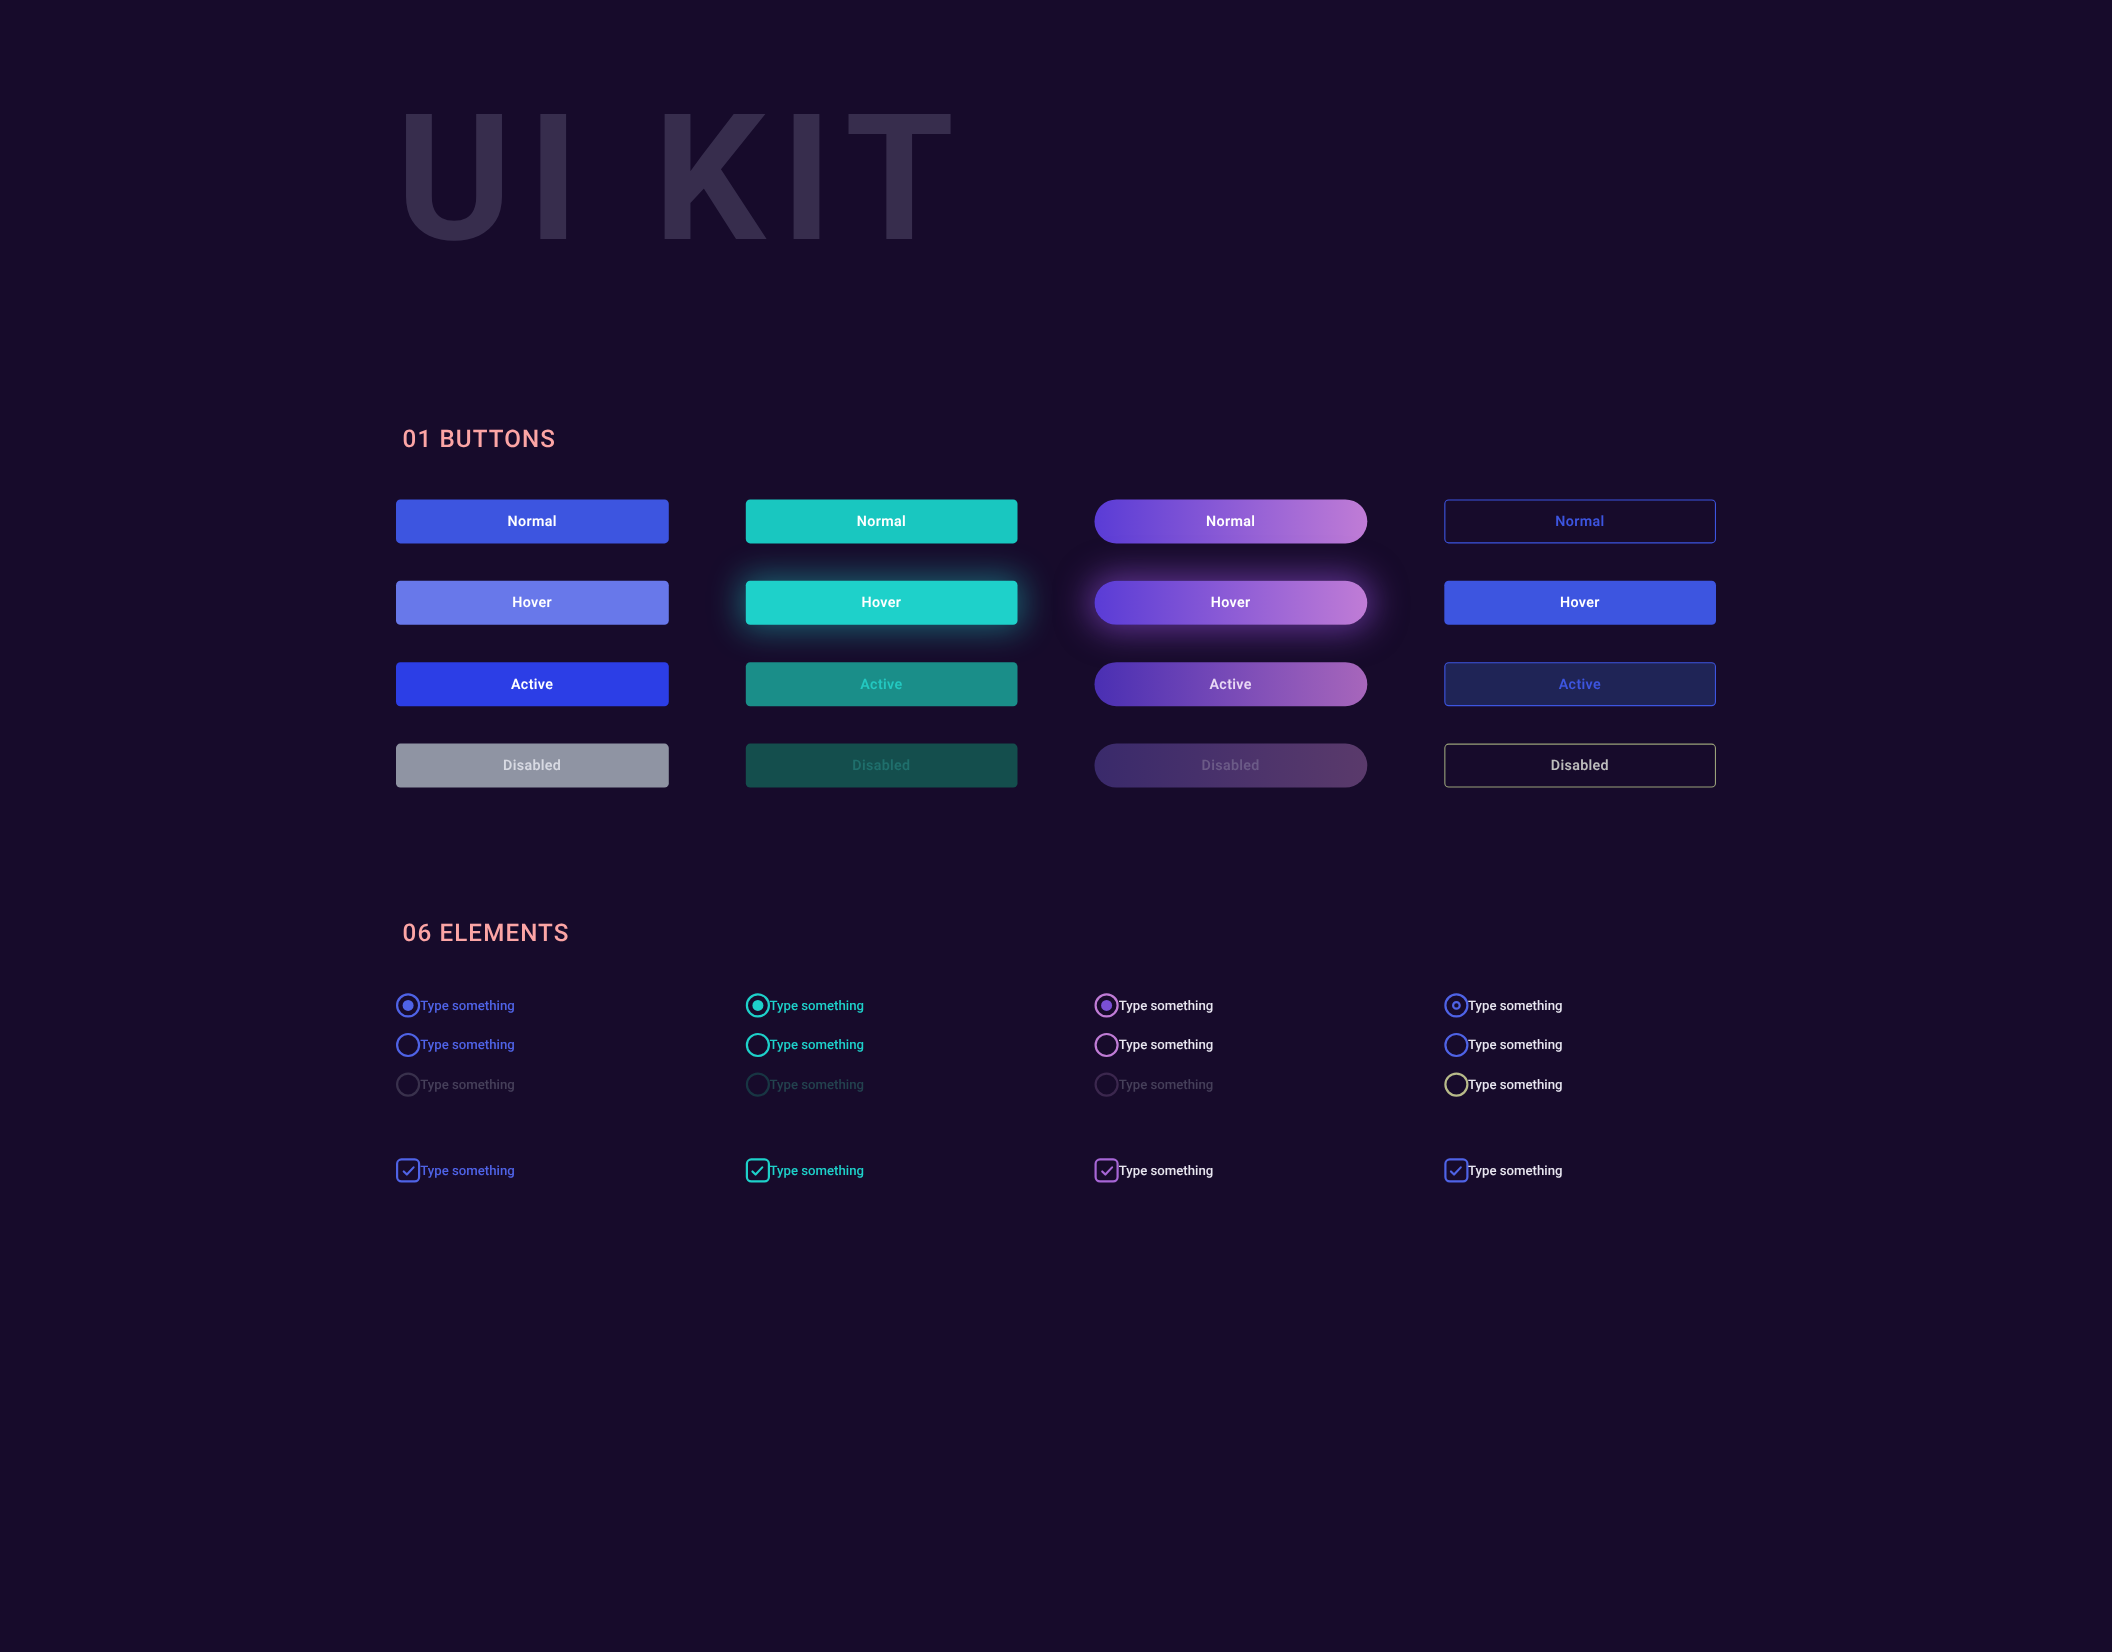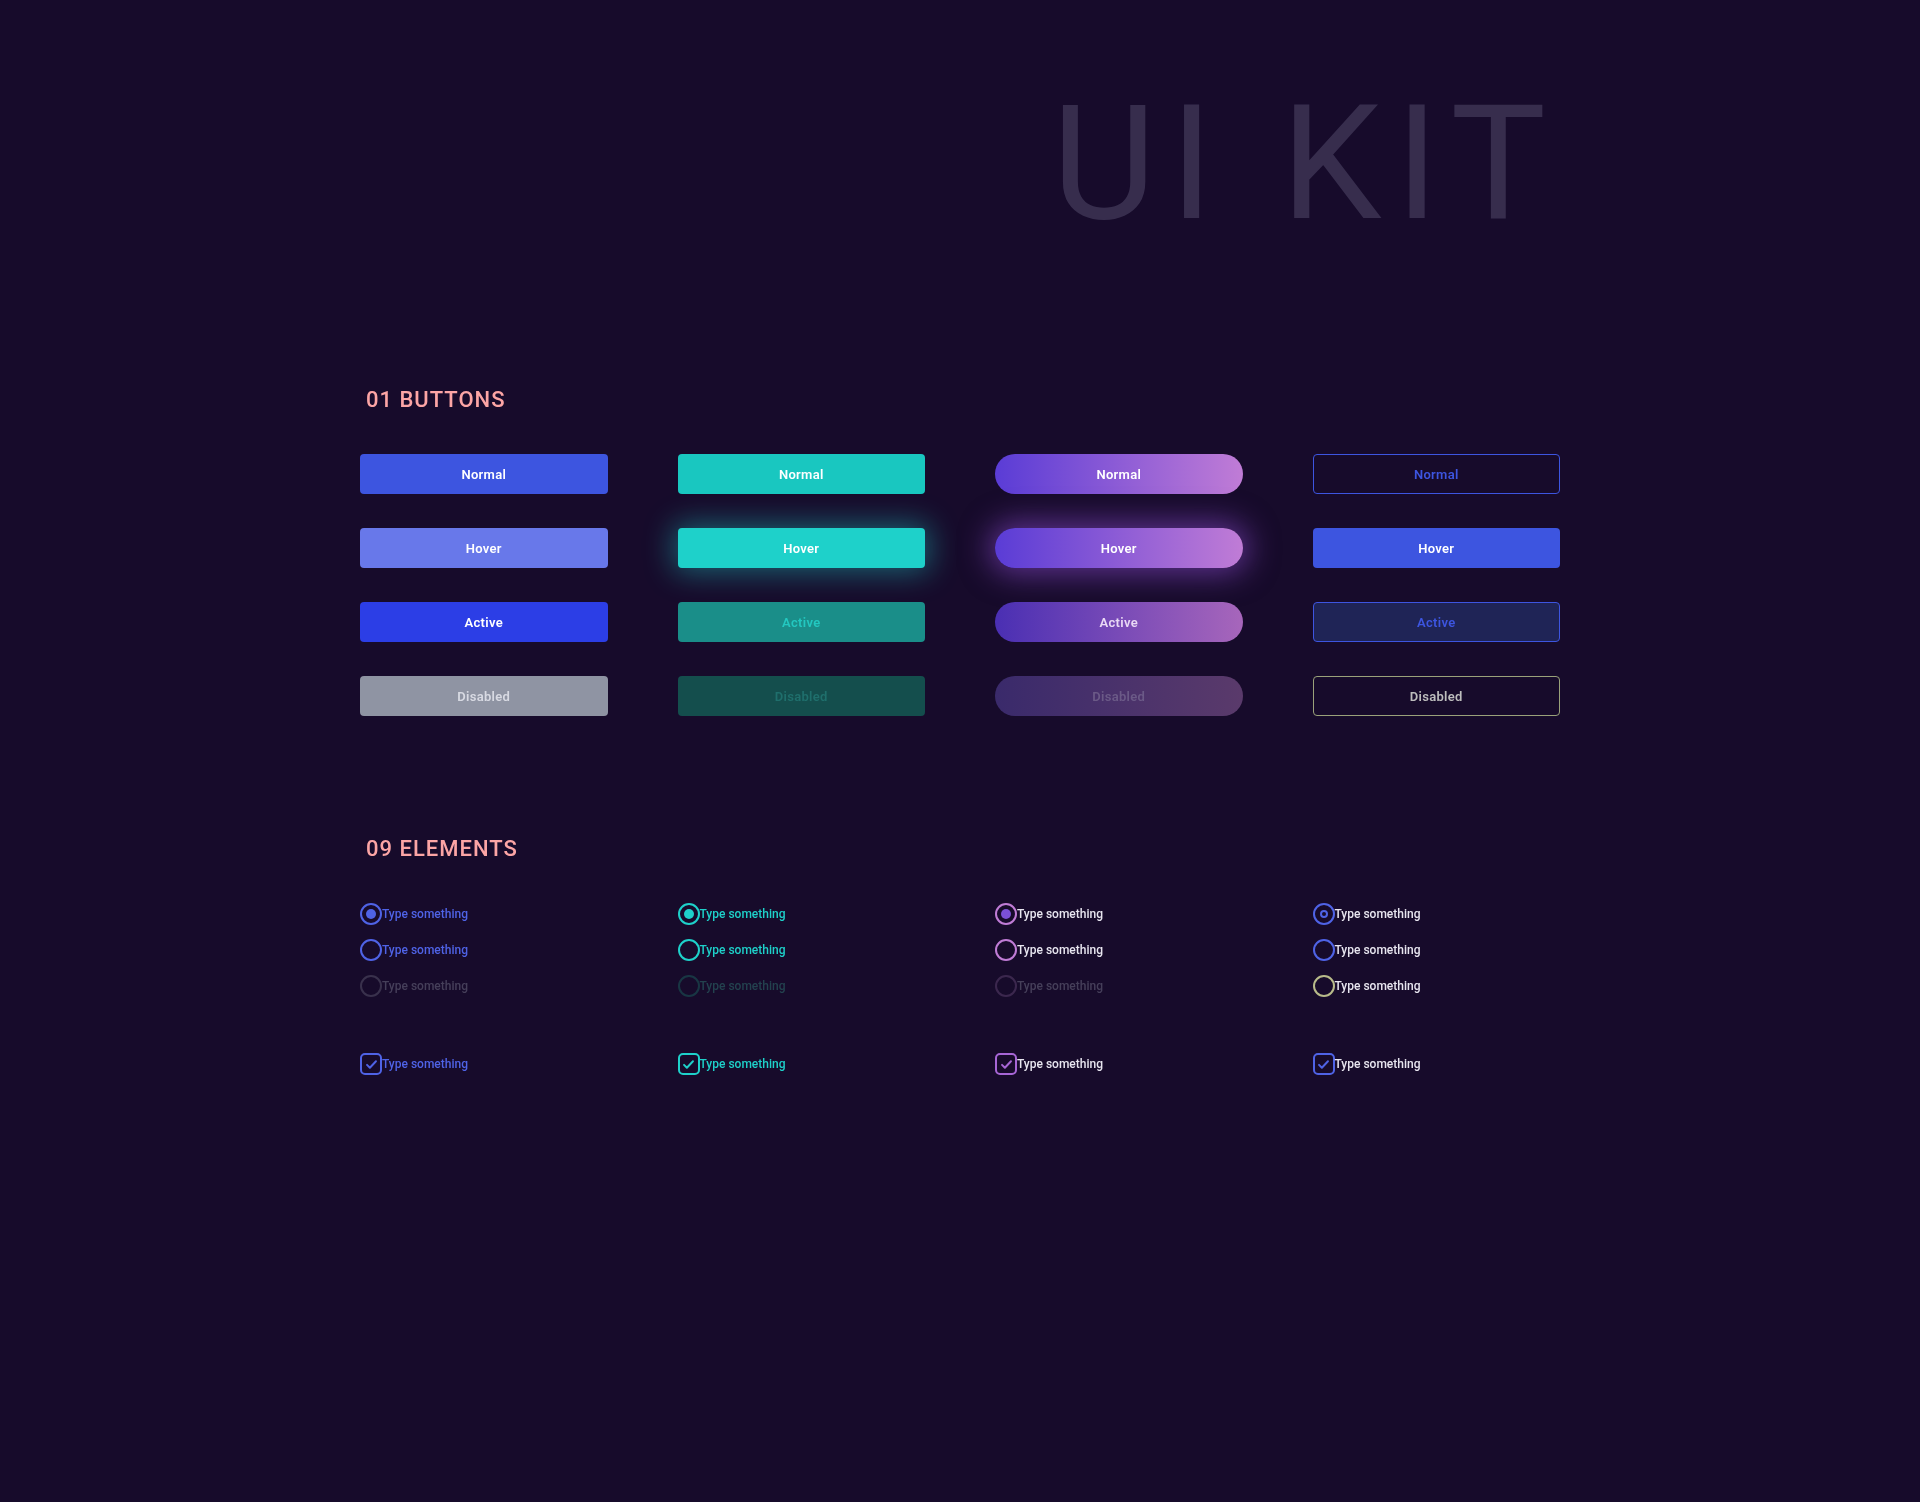--- a/index.html
+++ b/index.html
@@ -10,23 +10,23 @@
     font-family: -apple-system, "Segoe UI", Roboto, Arial, sans-serif;
     color: #fff;
     overflow: hidden;
   }
   .page {
     width: 1200px;
     margin: 0 auto;
     padding: 0 0 40px;
   }
   .hero-title {
-    text-align: right;
+    text-align: left;
     font-size: 160px;
-    font-weight: 400;
+    font-weight: 700;
     letter-spacing: 14px;
     color: #4d4565;
     opacity: 0.6;
     padding: 70px 0 130px;
   }
   .section-title {
     font-size: 22px;
     font-weight: 500;
     letter-spacing: 1px;
     color: #fca5a5;
@@ -153,21 +153,21 @@
     <div class="btn c1-active">Active</div>
     <div class="btn pill c2-active">Active</div>
     <div class="btn c3-active">Active</div>
 
     <div class="btn c0-disabled">Disabled</div>
     <div class="btn c1-disabled">Disabled</div>
     <div class="btn pill c2-disabled">Disabled</div>
     <div class="btn c3-disabled">Disabled</div>
   </div>
 
-  <div class="section-title">09 ELEMENTS</div>
+  <div class="section-title">06 ELEMENTS</div>
 
   <div class="elements-grid">
 
     <div class="elem-col">
       <div class="ctrl">
         <span class="radio-outer" style="border-color:#4f63e6;">
             <span class="radio-inner" style="background:#4f63e6;"></span>
           </span>
         <span class="accent0">Type something</span>
       </div>

